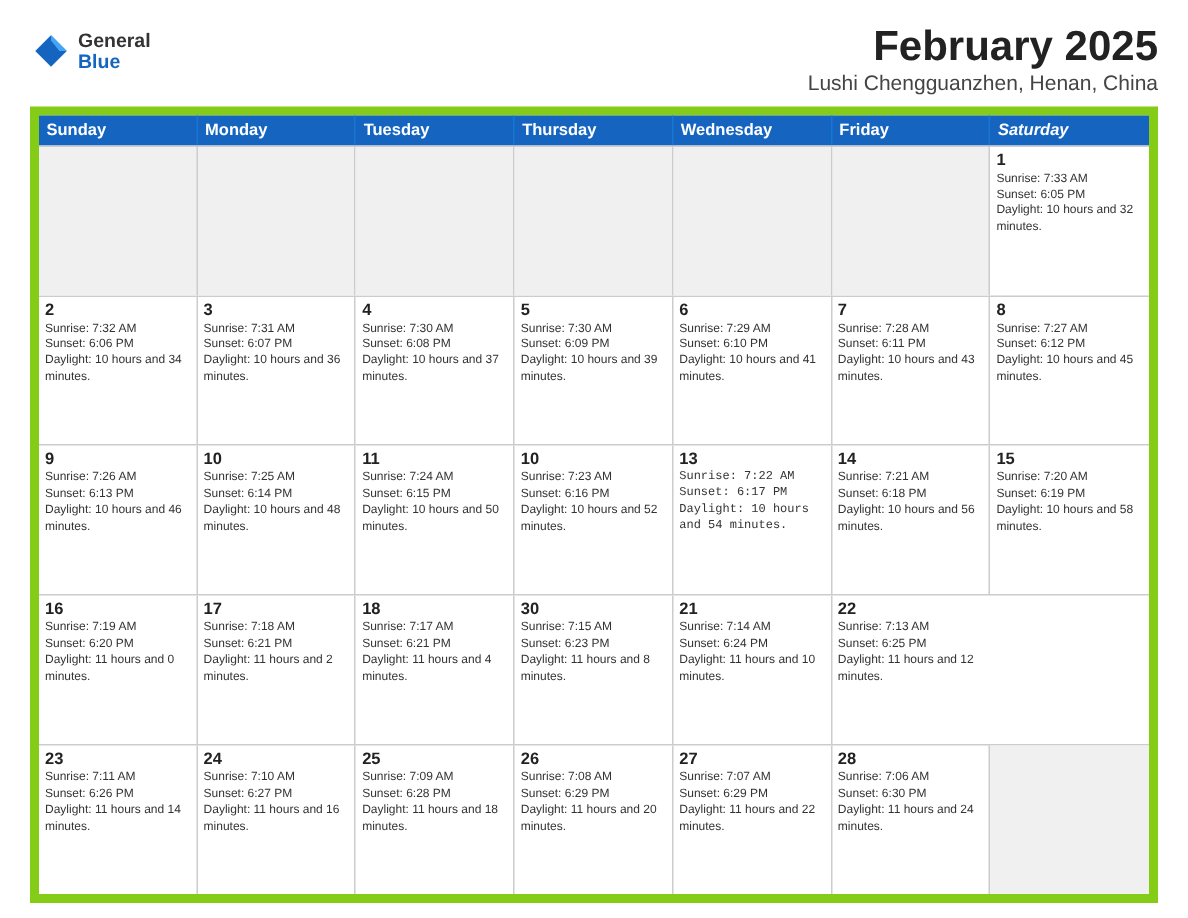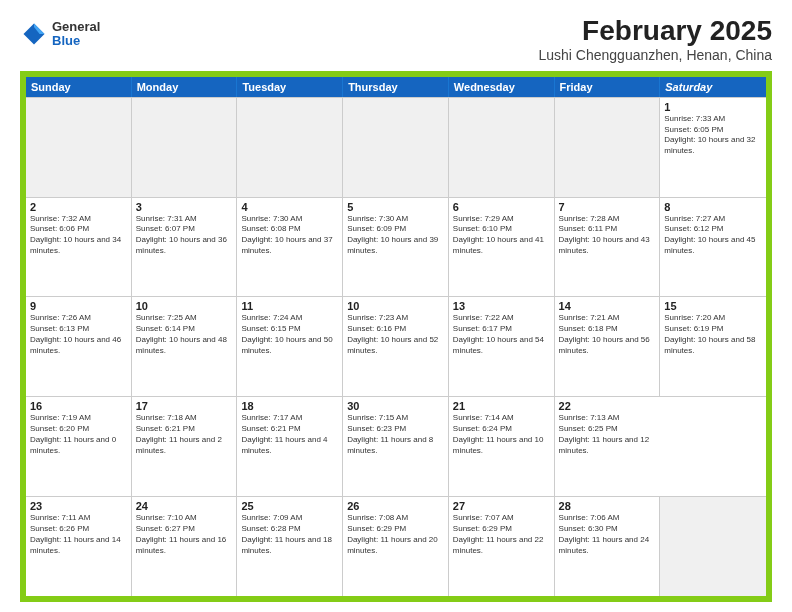--- a/index.html
+++ b/index.html
@@ -220,21 +220,21 @@
 Daylight: 10 hours and 50 minutes.</div>
           </div>
           <div class="cal-cell">
             <span class="day-num">10</span>
             <div class="cell-info" style="white-space: pre-line;">Sunrise: 7:23 AM
 Sunset: 6:16 PM
 Daylight: 10 hours and 52 minutes.</div>
           </div>
           <div class="cal-cell">
             <span class="day-num">13</span>
-            <div class="cell-info" style="white-space: pre-line;">Sunrise: 7:22 AM
+            <div class="cell-info" style="white-space: pre-line; font-family: Liberation Mono, monospace;">Sunrise: 7:22 AM
 Sunset: 6:17 PM
 Daylight: 10 hours and 54 minutes.</div>
           </div>
           <div class="cal-cell">
             <span class="day-num">14</span>
             <div class="cell-info" style="white-space: pre-line;">Sunrise: 7:21 AM
 Sunset: 6:18 PM
 Daylight: 10 hours and 56 minutes.</div>
           </div>
           <div class="cal-cell">

